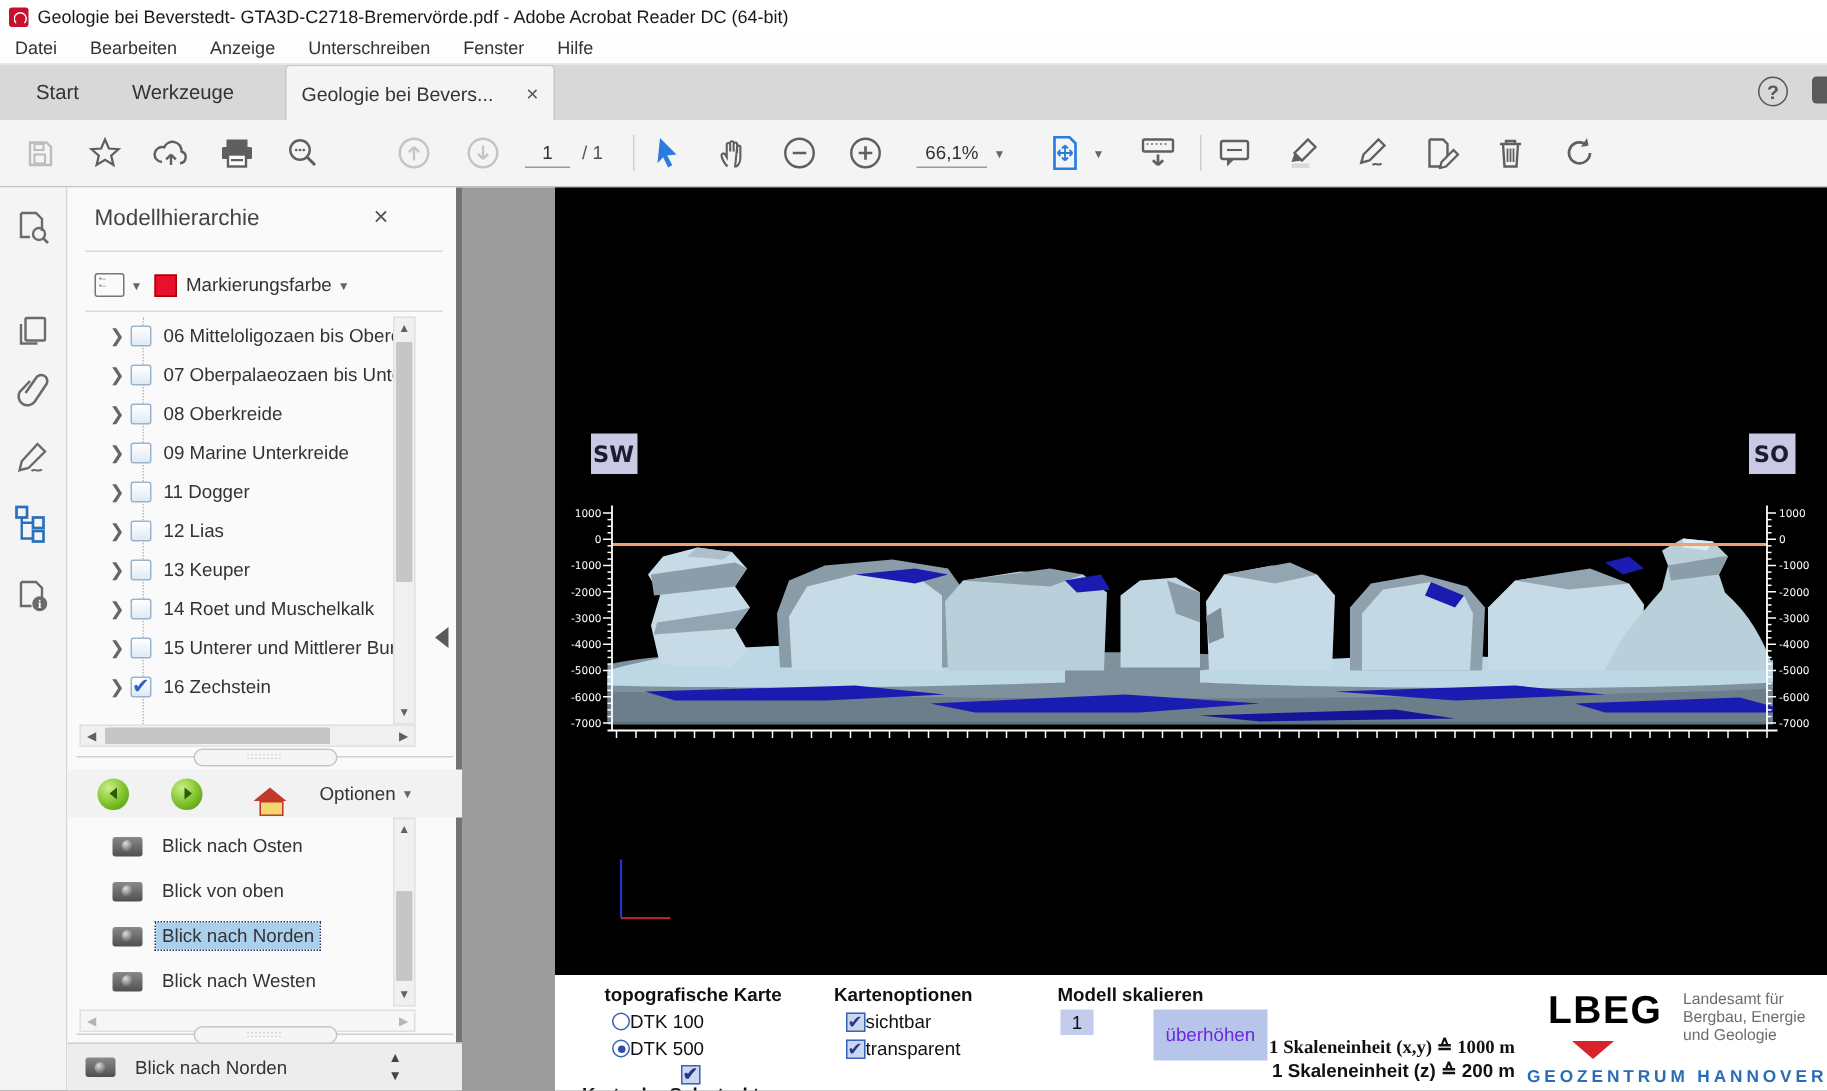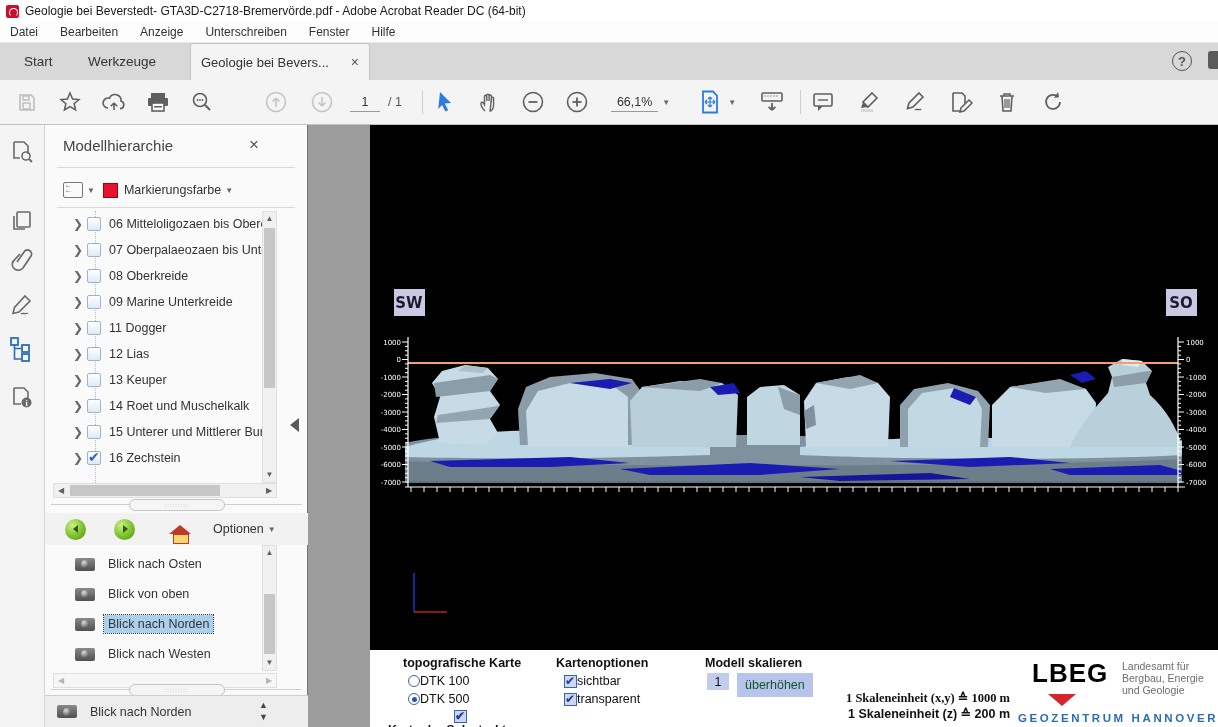--- a/index.html
+++ b/index.html
@@ -33,21 +33,21 @@
   .pagebox { width:30px; height:20px; border-bottom:1px solid #9a9a9a; background:transparent; text-align:center; font-size:12.5px; color:#333; border-top:none; border-left:none; border-right:none; font-family:"Liberation Sans",sans-serif; }
   .pagecount { font-size:12.5px; color:#555; margin-left:8px; }
   .zoomval { font-size:12.5px; color:#333; border-bottom:1px solid #9a9a9a; padding:2px 6px; }
   .caret { font-size:8px; color:#666; margin-left:4px; }
 
   
   .iconstrip { position:absolute; left:0; top:125px; width:45px; height:602px; background:#f4f4f4; border-right:1px solid #d6d6d6; }
   .strip-ico { position:absolute; left:8px; width:28px; height:28px; display:flex; align-items:center; justify-content:center; }
 
   
-  .panel { position:absolute; left:45px; top:125px; width:263px; height:602px; background:#fafafa; border-right:1px solid #737373; }
+  .panel { position:absolute; left:45px; top:125px; width:263px; height:602px; background:#fafafa; border-right:4px solid #737373; }
   .panel-title { position:absolute; left:18px; top:12px; font-size:15px; color:#444; }
   .panel-close { position:absolute; left:204px; top:10px; font-size:17px; color:#555; }
   .pdiv { position:absolute; left:12px; width:238px; height:1px; background:#d9d9d9; }
   .opt-row { position:absolute; left:18px; top:52px; height:26px; display:flex; align-items:center; }
   .listico { width:20px; height:16px; border:1.5px solid #777; border-radius:2px; position:relative; }
   .listico::before { content:"•–\A•–"; white-space:pre; font-size:5px; color:#777; position:absolute; left:2px; top:1px; line-height:5px; }
   .swatch { width:15px; height:15px; background:#e8112d; border:1px solid #a00; margin:0 6px 0 8px; }
   .opt-label { font-size:12.5px; color:#333; }
 
   .tree { position:absolute; left:0; top:86px; width:217px; height:272px; overflow:hidden; }
@@ -92,21 +92,21 @@
   .controls { position:absolute; left:62px; top:525px; width:848px; height:88px; background:#ffffff; font-size:12.5px; color:#111; }
 
   .ctl-h { font-weight:bold; font-size:12.5px; color:#111; position:absolute; }
   .ctl-row { position:absolute; display:flex; align-items:center; gap:0; font-size:12.5px; }
   .radio { width:12px; height:12px; border:1.5px solid #3a62b5; border-radius:50%; position:relative; flex:0 0 auto; }
   .radio.sel::after { content:""; position:absolute; left:2.5px; top:2.5px; width:5px; height:5px; border-radius:50%; background:#2b50a8; }
   .bluecb { width:13px; height:13px; border:1px solid #3a62b5; background:#ccd6f0; position:relative; flex:0 0 auto; }
   .bluecb::after { content:"✔"; position:absolute; left:0px; top:-2px; color:#20398e; font-size:12px; }
   .bold { font-weight:bold;flex-direction:column; }
   .scalebox { position:absolute; background:#c2cded; text-align:center; font-size:12.5px; color:#111; border:none; font-family:"Liberation Sans",sans-serif; }
-  .scalebtn { position:absolute; background:#b8c5ea; font-size:12.5px; color:#14532d; padding:5px 8px; }
+  .scalebtn { position:absolute; background:#b8c5ea; font-size:12.5px; color:#6d28d9; padding:10px 8px;margin-left:32px; }
   .scaleline { position:absolute; font-weight:bold; font-size:12.5px; color:#111; text-align:right; width:260px; }
 
   .logo { position:absolute; left:648px; top:6px; width:200px; height:68px; }
   .logo .lbeg { position:absolute; left:14px; top:2px; font-size:26px; font-weight:bold; color:#000000; letter-spacing:1px; font-family:"Liberation Sans",sans-serif; }
   .logo .tri { position:absolute; left:30px; top:38px; width:0; height:0; border-left:14px solid transparent; border-right:14px solid transparent; border-top:12px solid #d8232a; }
   .logo .sub { position:absolute; left:104px; top:4px; font-size:10.5px; color:#6d6d6d; line-height:12px; }
   .logo .foot { position:absolute; left:0px; top:56px; font-size:11.5px; font-weight:bold; color:#2a6db5; letter-spacing:2.6px; white-space:nowrap; }
 
   .axis-label { font-family:"DejaVu Sans", sans-serif; }
 </style>

